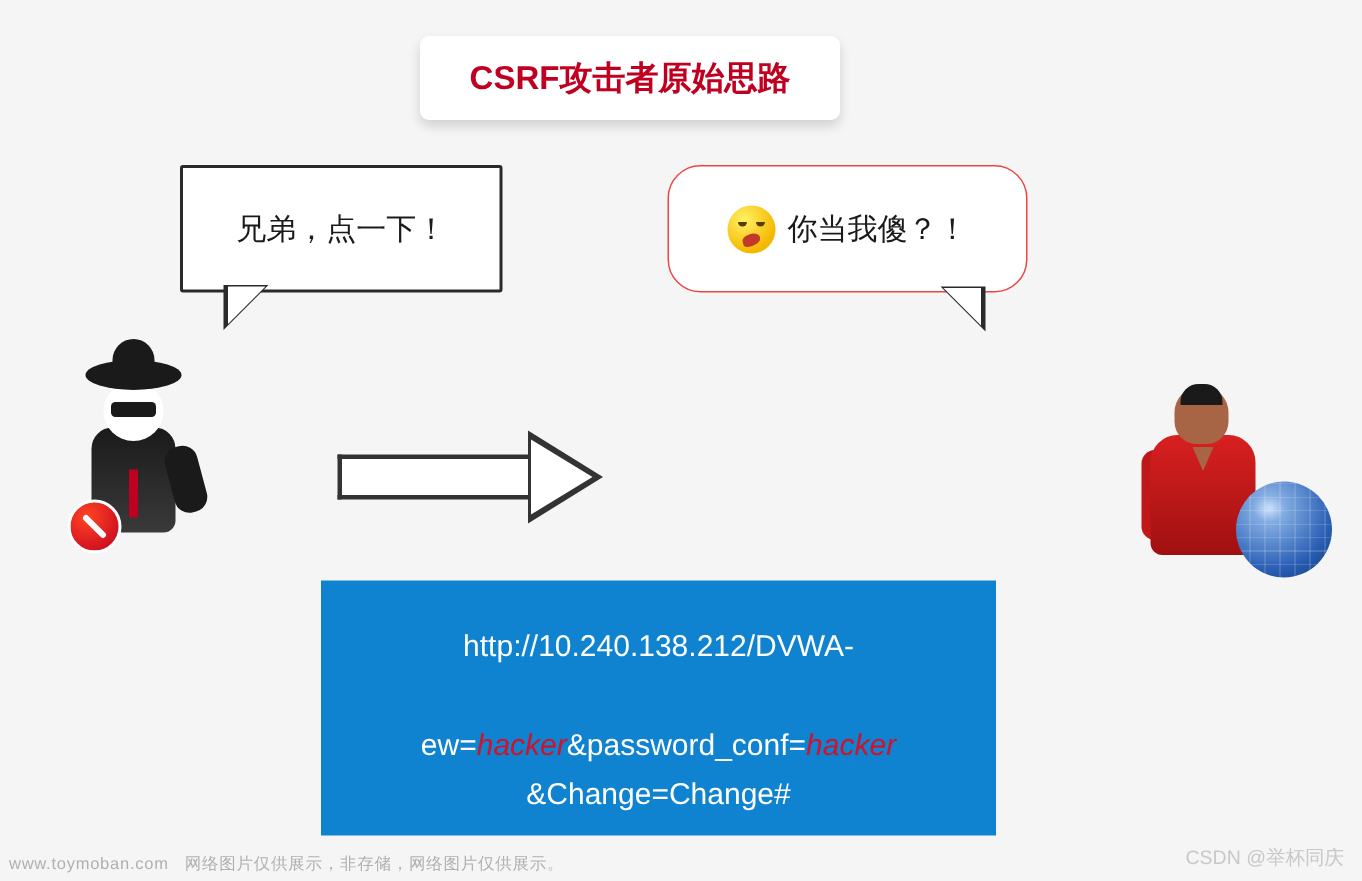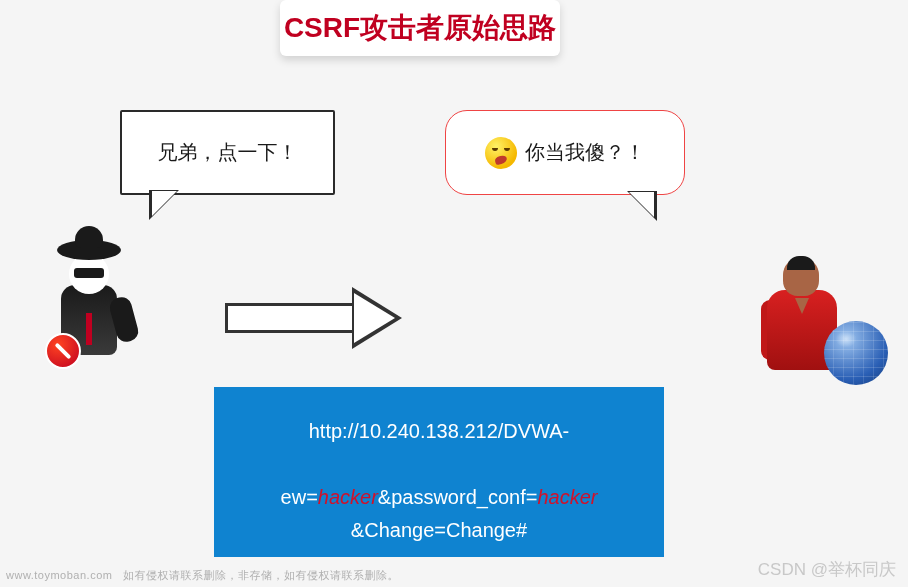--- a/index.html
+++ b/index.html
@@ -11,30 +11,30 @@
       width: 908px;
       height: 587px;
       background: #f5f5f5;
       font-family: "Microsoft YaHei", Arial, sans-serif;
       position: relative;
       overflow: hidden;
     }
     .title-box {
       position: absolute;
       left: 280px;
-      top: 0;
+      top: 24px;
       width: 280px;
       height: 56px;
       background: #fff;
       border-radius: 6px;
       box-shadow: 0 4px 8px rgba(0,0,0,0.15);
       display: flex;
       align-items: center;
       justify-content: center;
-      font-size: 28px;
+      font-size: 22px;
       font-weight: bold;
       color: #c00020;
     }
     .speech-left {
       position: absolute;
       left: 120px;
       top: 110px;
       width: 215px;
       height: 85px;
       background: #fff;
@@ -390,21 +390,21 @@
       left: 6px;
       bottom: 4px;
       font-size: 11px;
       color: #b0b0b0;
       letter-spacing: 0.5px;
     }
     .watermark-right {
       position: absolute;
       right: 12px;
       bottom: 6px;
-      font-size: 17px;
+      font-size: 13px;
       color: #c8c8c8;
     }
   </style>
 </head>
 <body>
 
 <div class="title-box">
   <span>CSRF攻击者原始思路</span>
 </div>
 
@@ -444,18 +444,18 @@
 <div class="url-box">
   <span>http://10.240.138.212/DVWA-</span><br>
   <br>
   <span>ew=</span><span class="hl">hacker</span><span>&amp;password_conf=</span><span class="hl">hacker</span><br>
   <span>&amp;Change=Change#</span>
 </div>
 
 <div class="watermark-left">
   <span>www.toymoban.com</span>
   &nbsp;
-  <span>如有侵权请联系删除，非存储，如有侵权请联系删除。</span>
+  <span>网络图片仅供展示，非存储，网络图片仅供展示。</span>
 </div>
 
 <div class="watermark-right">
   <span>CSDN @举杯同庆</span>
 </div>
 
 </body></html>

